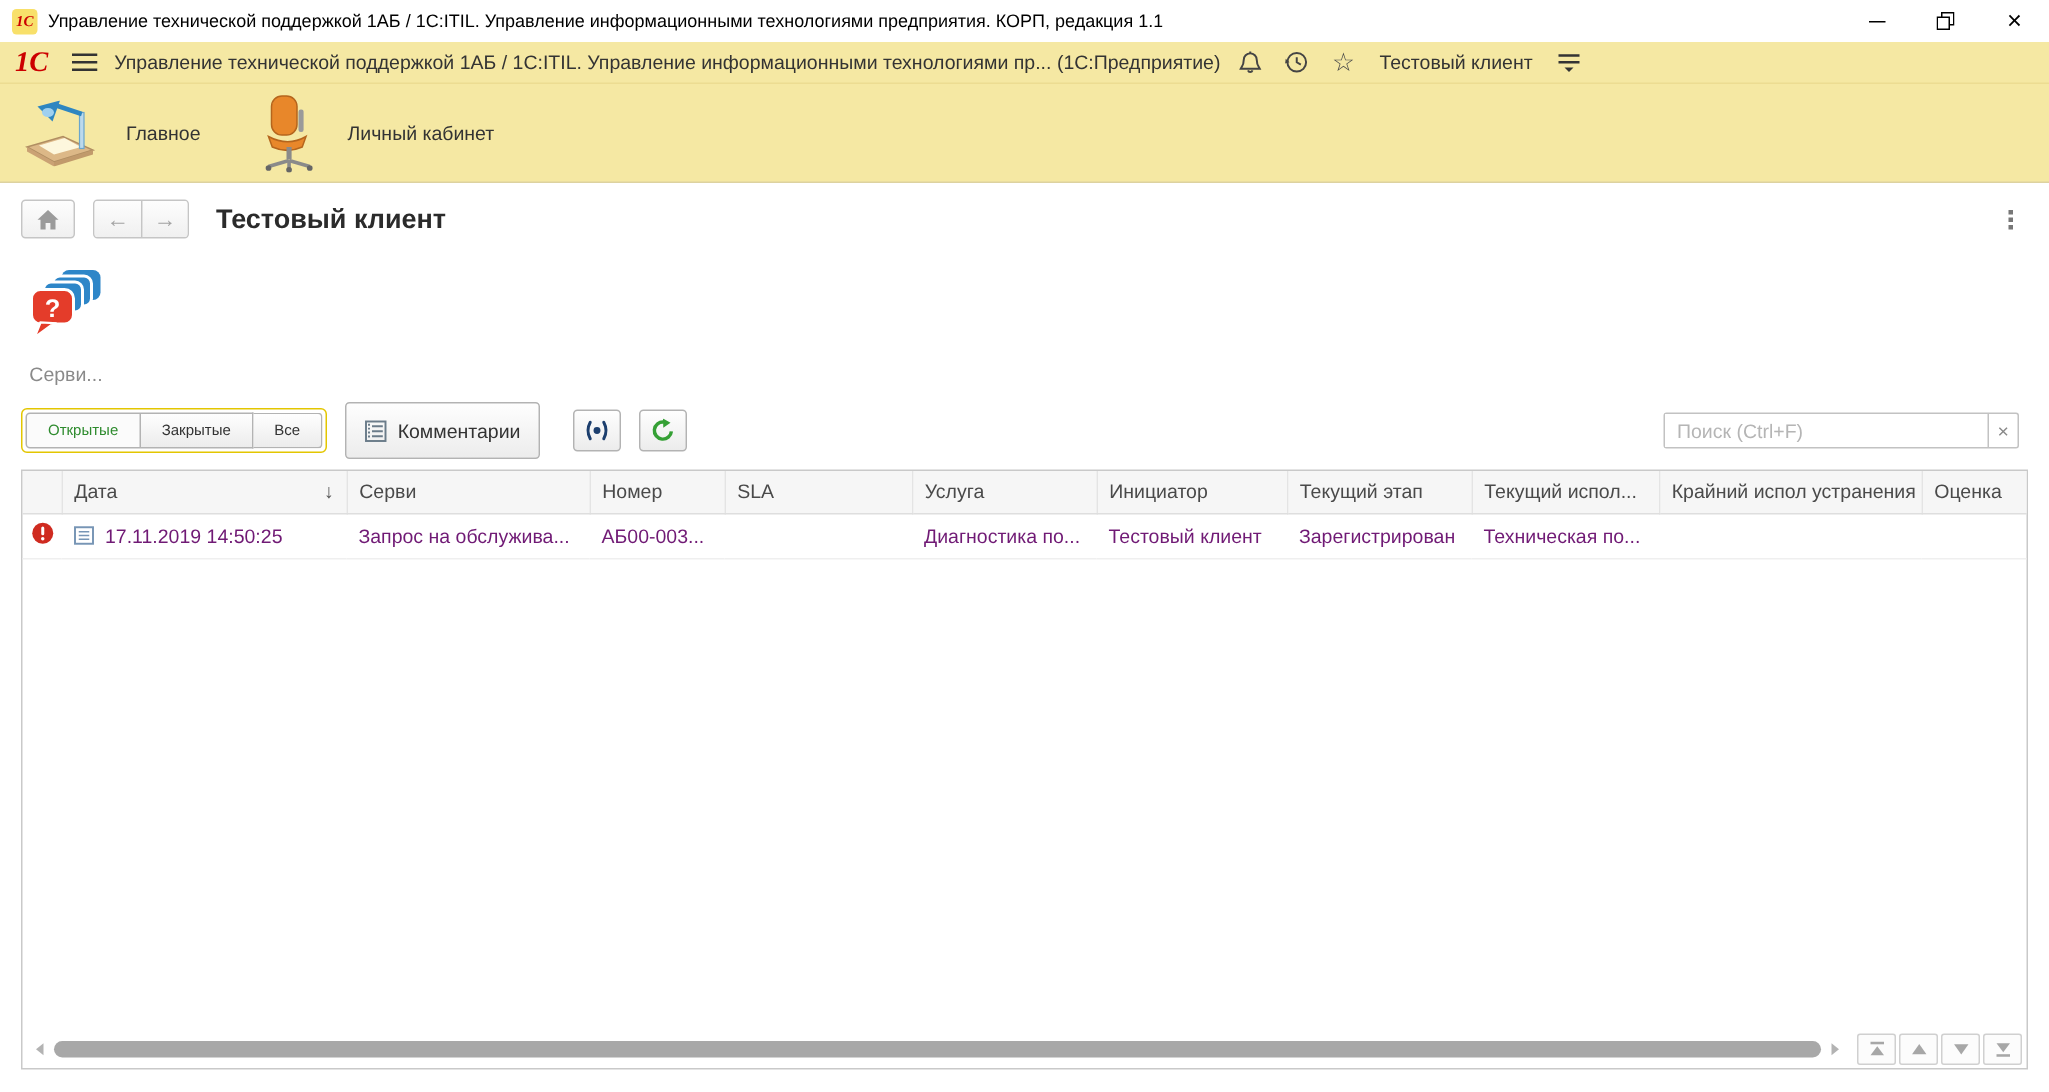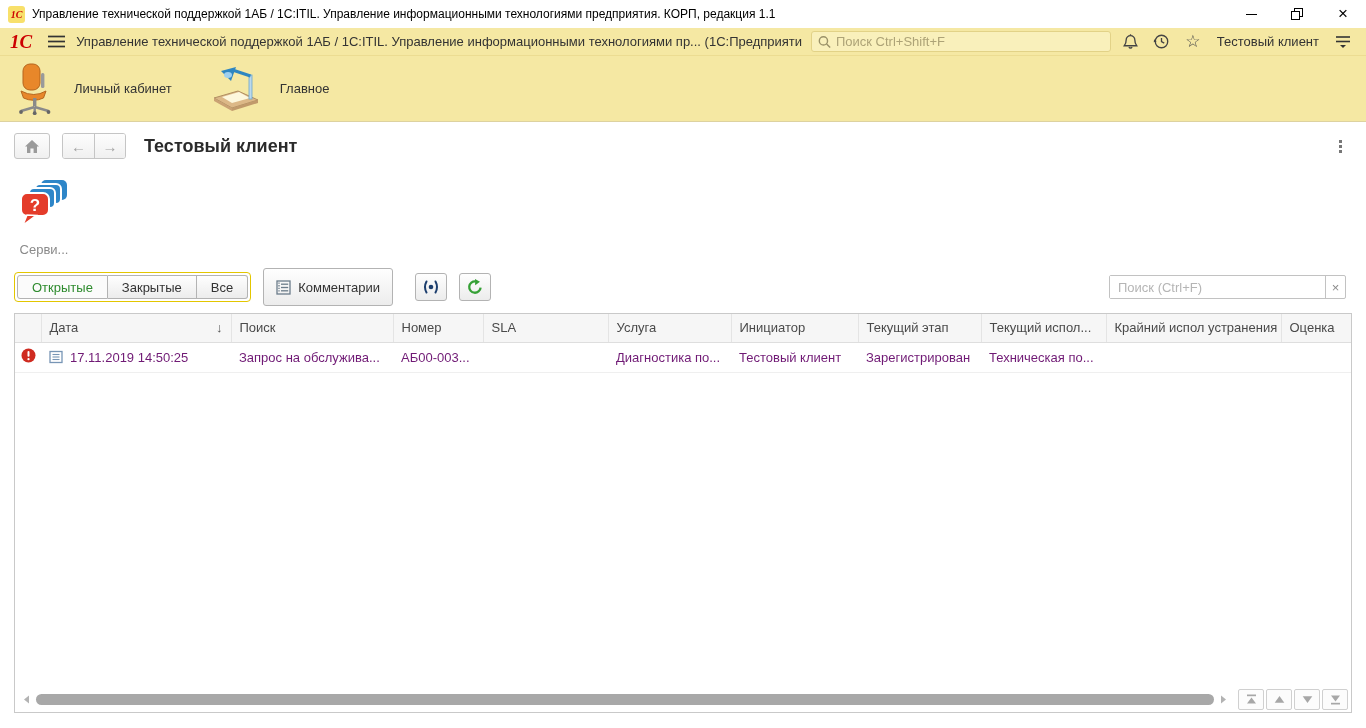--- a/index.html
+++ b/index.html
@@ -55,21 +55,21 @@
   .tabsrow{height:98px; padding:10px 0 0 16px; display:flex; gap:16px; background:#fff;}
   .tab{display:flex; flex-direction:column; align-items:center; width:56px; cursor:default;}
   .tab .ticon{height:46px; display:flex; align-items:flex-end; justify-content:center;}
   .tab .tline{height:3px; width:100%; margin-top:6px; background:transparent; border-radius:1px;}
   .tab.active .tline{background:var(--underline-green);}
   .tab .tlabel{margin-top:7px; font-size:13px; color:#8a8a8a; white-space:nowrap;}
   .tab.active .tlabel{color:var(--accent-green); font-weight:bold;}
   
   .filterrow{height:42px; display:flex; align-items:center; padding:0 20px 4px 14px; gap:12px; background:#fff;}
   .fgroup{display:flex; border:1px solid var(--gold-border); border-radius:4px; padding:2px; background:#fff;}
-  .fbtn{height:24px; padding:0 14px; font-size:13px; color:#333; background:linear-gradient(#fefefe,#ececec);
+  .fbtn{height:24px; padding:0 14px; font-size:10px; color:#333; background:linear-gradient(#fefefe,#ececec);
     border:1px solid #b3b3b3; display:flex; align-items:center;}
   .fbtn:first-child{border-radius:3px 0 0 3px;}
   .fbtn + .fbtn{border-left:none;}
   .fbtn:last-child{border-radius:0 3px 3px 0;}
   .fbtn.active{color:var(--accent-green); background:#fbfbfb;}
   .toolbtn{height:28px; padding:18px 12px; font-size:13px; color:#333; background:linear-gradient(#fefefe,#ececec);
     border:1px solid #b3b3b3; border-radius:3px; display:flex; align-items:center; gap:7px;}
   .sqbtn{width:32px; padding:0; justify-content:center;}
   .mleft{margin-left:10px;}
   .lsearch{margin-left:auto; width:237px; height:24px; border:1px solid #c2c2c2; border-radius:2px;
@@ -128,27 +128,20 @@
   <span class="mb-ic">
     <svg width="17" height="13" viewBox="0 0 17 13">
       <g stroke="#333" stroke-width="1.7">
           <line x1="0" y1="1.5" x2="17" y2="1.5"></line>
           <line x1="0" y1="6.5" x2="17" y2="6.5"></line>
           <line x1="0" y1="11.5" x2="17" y2="11.5"></line>
         </g>
     </svg>
   </span>
   <span class="mb-title"><span>Управление технической поддержкой 1АБ / 1С:ITIL. Управление информационными технологиями пр...</span> <span>(1С:Предприятие)</span></span>
-  <div class="mb-search">
-    <svg width="14" height="14" viewBox="0 0 14 14">
-      <circle cx="5.8" cy="5.8" r="4.4" fill="none" stroke="#9a9168" stroke-width="1.5"></circle>
-      <line x1="9.2" y1="9.2" x2="13" y2="13" stroke="#9a9168" stroke-width="1.5"></line>
-    </svg>
-    <input value="" placeholder="Поиск Ctrl+Shift+F" style="">
-  </div>
   <span class="mb-ic">
     <svg width="17" height="18" viewBox="0 0 18 18">
       <path d="M9 2.2 a4.6 4.6 0 0 1 4.6 4.6 c0 4 1.6 5.2 2.1 6.2 h-13.4 c0.5-1 2.1-2.2 2.1-6.2 A4.6 4.6 0 0 1 9 2.2 z" fill="none" stroke="#444" stroke-width="1.4"></path>
       <path d="M7.4 14.2 a1.7 1.7 0 0 0 3.2 0" fill="none" stroke="#444" stroke-width="1.4"></path>
       <line x1="9" y1="0.8" x2="9" y2="2.2" stroke="#444" stroke-width="1.4"></line>
     </svg>
   </span>
   <span class="mb-ic">
     <svg width="17" height="17" viewBox="0 0 18 18">
       <circle cx="9" cy="9" r="6.6" fill="none" stroke="#444" stroke-width="1.4"></circle>
@@ -165,49 +158,49 @@
       <g stroke="#333" stroke-width="1.6">
           <line x1="1" y1="3" x2="15" y2="3"></line>
           <line x1="1" y1="7.5" x2="15" y2="7.5"></line>
         </g>
       <polygon points="5,11 11,11 8,14" fill="#333"></polygon>
     </svg>
   </span>
 </div>
 
 <div class="sections">
+  <div class="section-item">
+    <svg width="48" height="44" viewBox="0 0 48 44">
+      <polygon points="2,31 26,24 46,33 20,41" fill="#dcb887" stroke="#b08e62"></polygon>
+      <polygon points="20,41 46,33 46,36 20,44" fill="#c19a6b"></polygon>
+      <polygon points="2,31 20,41 20,44 2,34" fill="#caa274"></polygon>
+      <polygon points="10,30 27,25 38,31 20,36" fill="#fdf7dd"></polygon>
+      <rect x="37" y="8" width="3" height="24" fill="#bcd9ec" stroke="#6aa6cd" stroke-width="0.8"></rect>
+      <path d="M38.5 9 L22 3.5" stroke="#2e86c1" stroke-width="3" fill="none"></path>
+      <polygon points="24,0 9,4 19,14" fill="#2e86c1"></polygon>
+      <ellipse cx="16" cy="8" rx="4" ry="3" fill="#9fd0ef"></ellipse>
+    </svg>
+    <span>Главное</span>
+  </div>
   <div class="section-item">
     <svg width="38" height="52" viewBox="0 0 38 52">
       <rect x="7" y="1" width="17" height="26" rx="7" fill="#e8872a" stroke="#b5651d"></rect>
       <path d="M5 28 q13 7 25 0 l-2.5 7 q-10 4.5 -20 0 Z" fill="#e8872a" stroke="#b5651d"></path>
       <rect x="25" y="10" width="3.4" height="15" rx="1.5" fill="#9a9a9a"></rect>
       <rect x="17" y="35" width="3.4" height="8" fill="#8a8a8a"></rect>
       <g stroke="#8a8a8a" stroke-width="2.4">
         <line x1="18.7" y1="44" x2="5" y2="48"></line>
         <line x1="18.7" y1="44" x2="32.5" y2="48"></line>
         <line x1="18.7" y1="44" x2="18.7" y2="50"></line>
       </g>
       <circle cx="5" cy="49" r="1.9" fill="#666"></circle>
       <circle cx="32.5" cy="49" r="1.9" fill="#666"></circle>
       <circle cx="18.7" cy="50.2" r="1.9" fill="#666"></circle>
     </svg>
     <span>Личный кабинет</span>
-  </div>
-  <div class="section-item">
-    <svg width="48" height="44" viewBox="0 0 48 44">
-      <polygon points="2,31 26,24 46,33 20,41" fill="#dcb887" stroke="#b08e62"></polygon>
-      <polygon points="20,41 46,33 46,36 20,44" fill="#c19a6b"></polygon>
-      <polygon points="2,31 20,41 20,44 2,34" fill="#caa274"></polygon>
-      <polygon points="10,30 27,25 38,31 20,36" fill="#fdf7dd"></polygon>
-      <rect x="37" y="8" width="3" height="24" fill="#bcd9ec" stroke="#6aa6cd" stroke-width="0.8"></rect>
-      <path d="M38.5 9 L22 3.5" stroke="#2e86c1" stroke-width="3" fill="none"></path>
-      <polygon points="24,0 9,4 19,14" fill="#2e86c1"></polygon>
-      <ellipse cx="16" cy="8" rx="4" ry="3" fill="#9fd0ef"></ellipse>
-    </svg>
-    <span>Главное</span>
   </div>
 </div>
 
 <div class="navbar">
   <div class="navbtn homebtn">
     <svg width="16" height="15" viewBox="0 0 16 15">
       <path d="M8 1 L15 7.5 H13 V14 H9.6 V9.6 H6.4 V14 H3 V7.5 H1 Z" fill="#9b9b9b"></path>
     </svg>
   </div>
   <div class="histgroup">
@@ -292,21 +285,21 @@
         <col style="width:127px">
         <col style="width:123px">
       <col style="width:125px">
         <col style="width:175px">
         <col>
     </colgroup>
     <thead>
       <tr>
         <th></th>
         <th><span class="sortind">↓</span><span>Дата</span></th>
-        <th>Поиск</th>
+        <th>Серви</th>
         <th>Номер</th>
         <th>SLA</th>
         <th>Услуга</th>
         <th>Инициатор</th>
         <th>Текущий этап</th>
         <th>Текущий испол...</th>
         <th>Крайний испол устранения</th>
         <th>Оценка</th>
       </tr>
     </thead>

